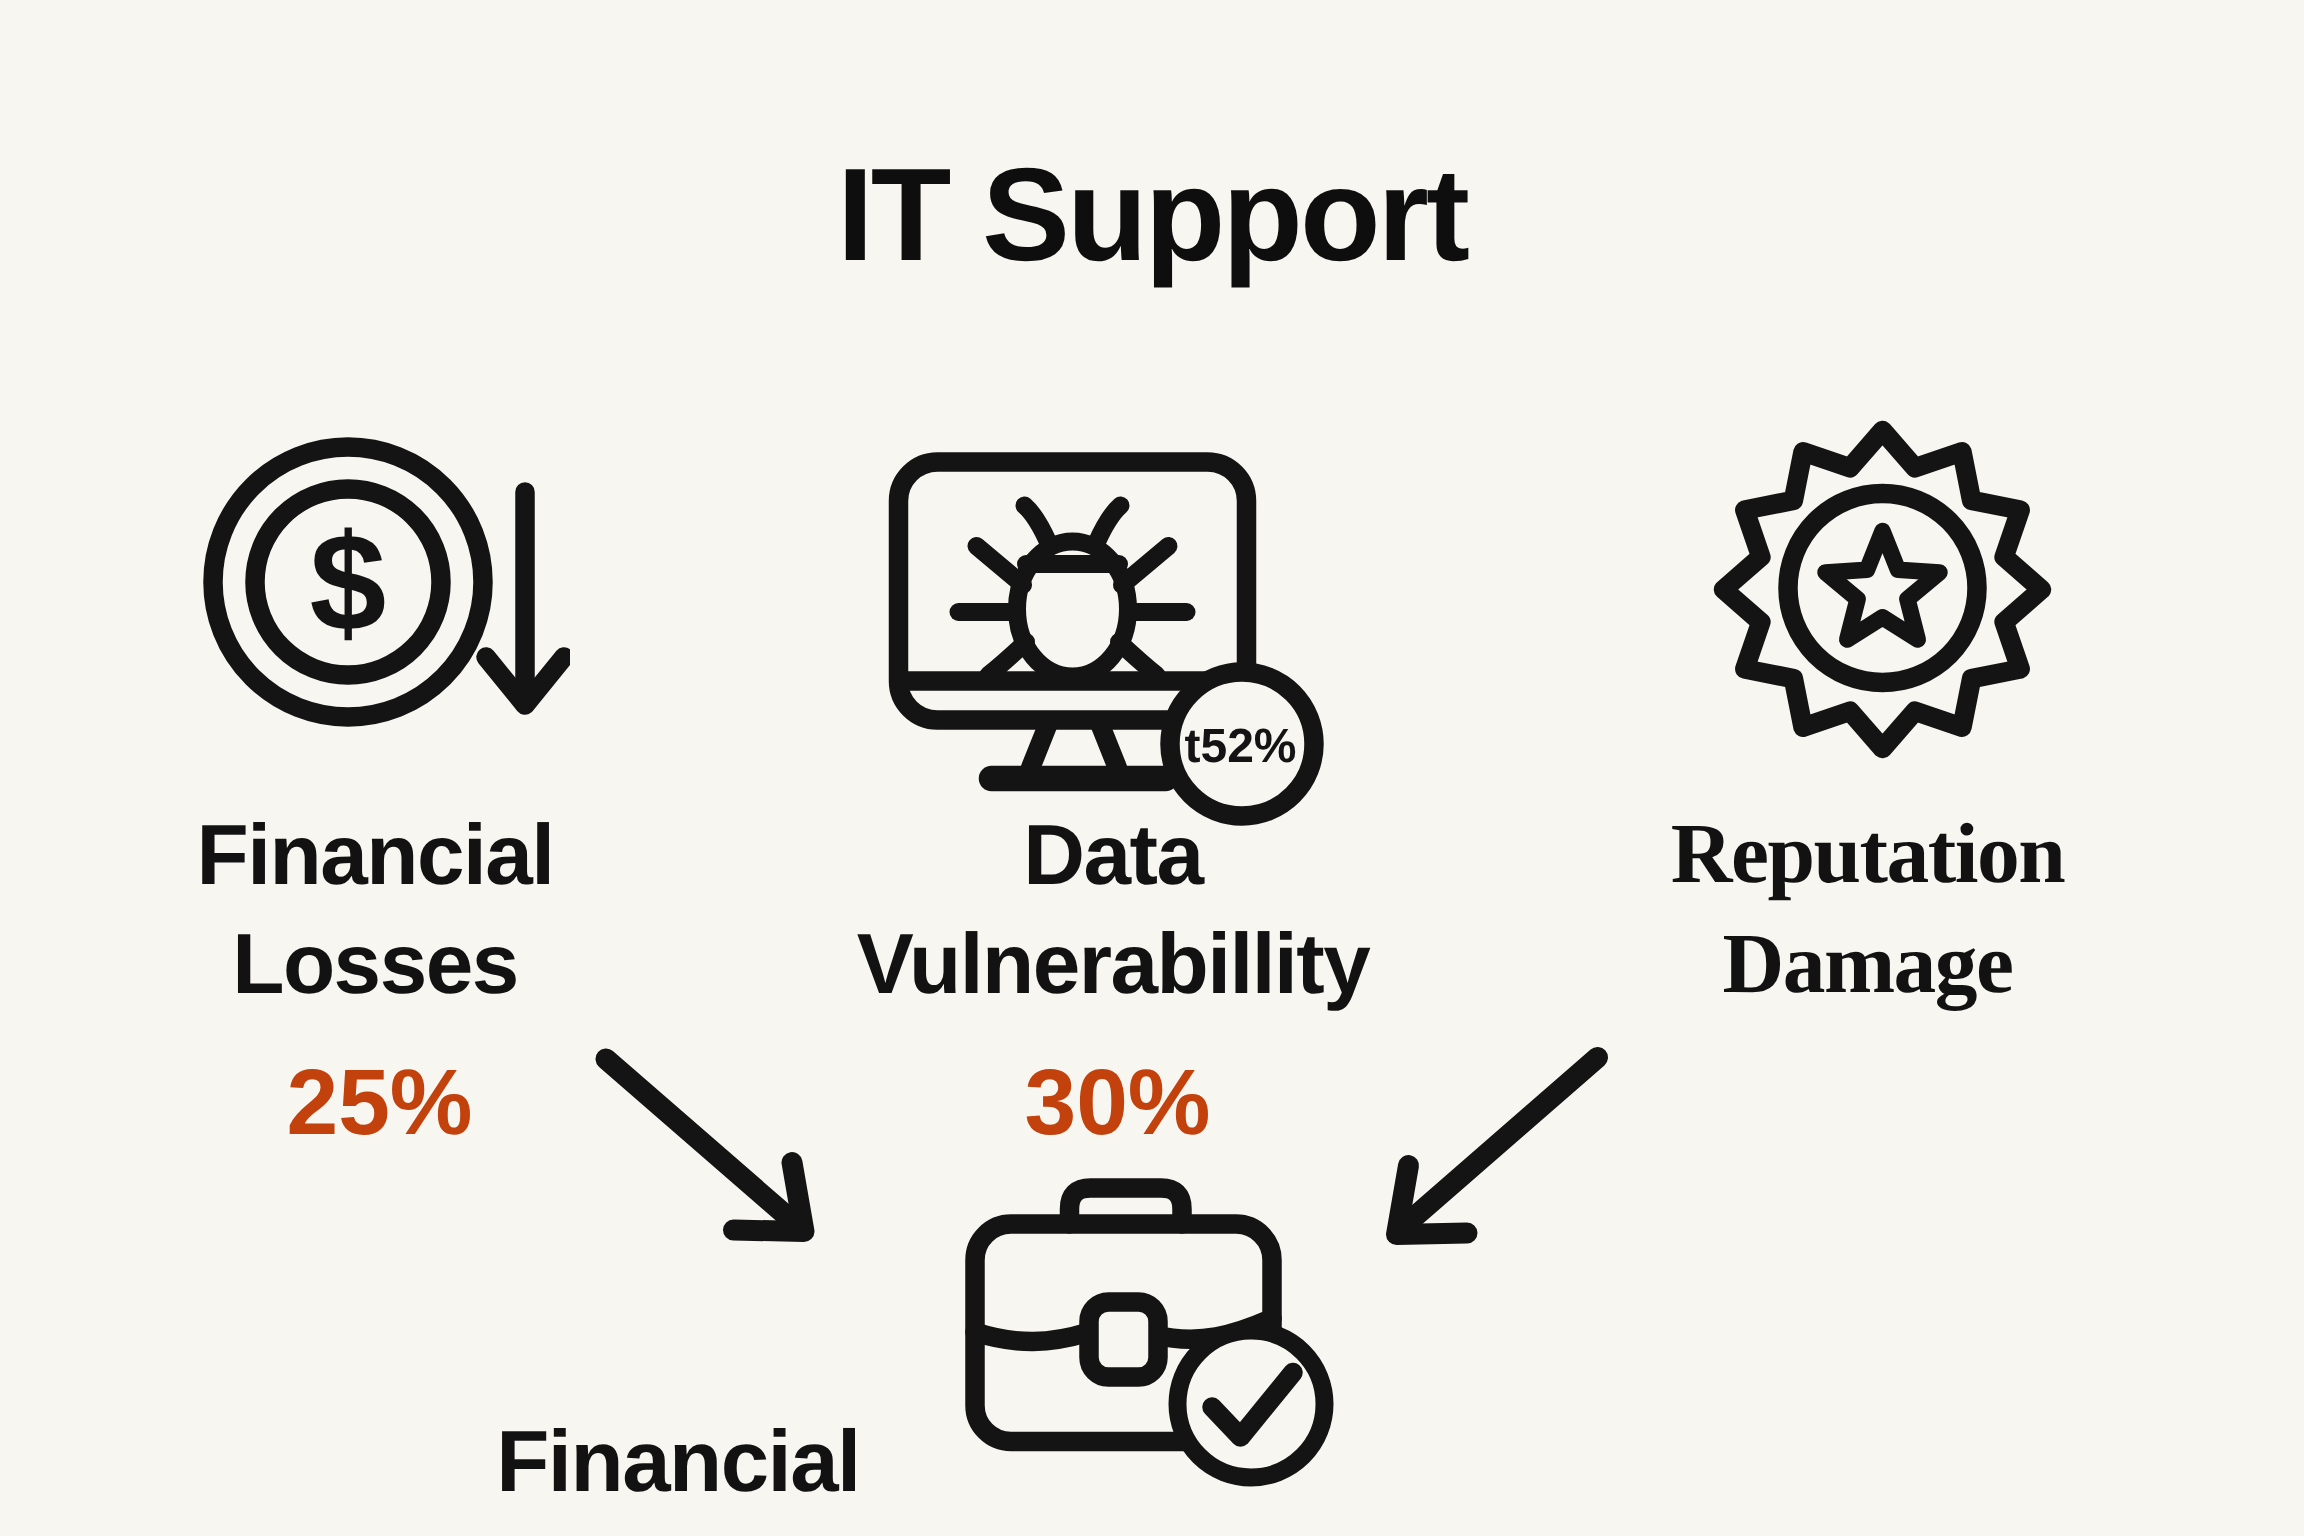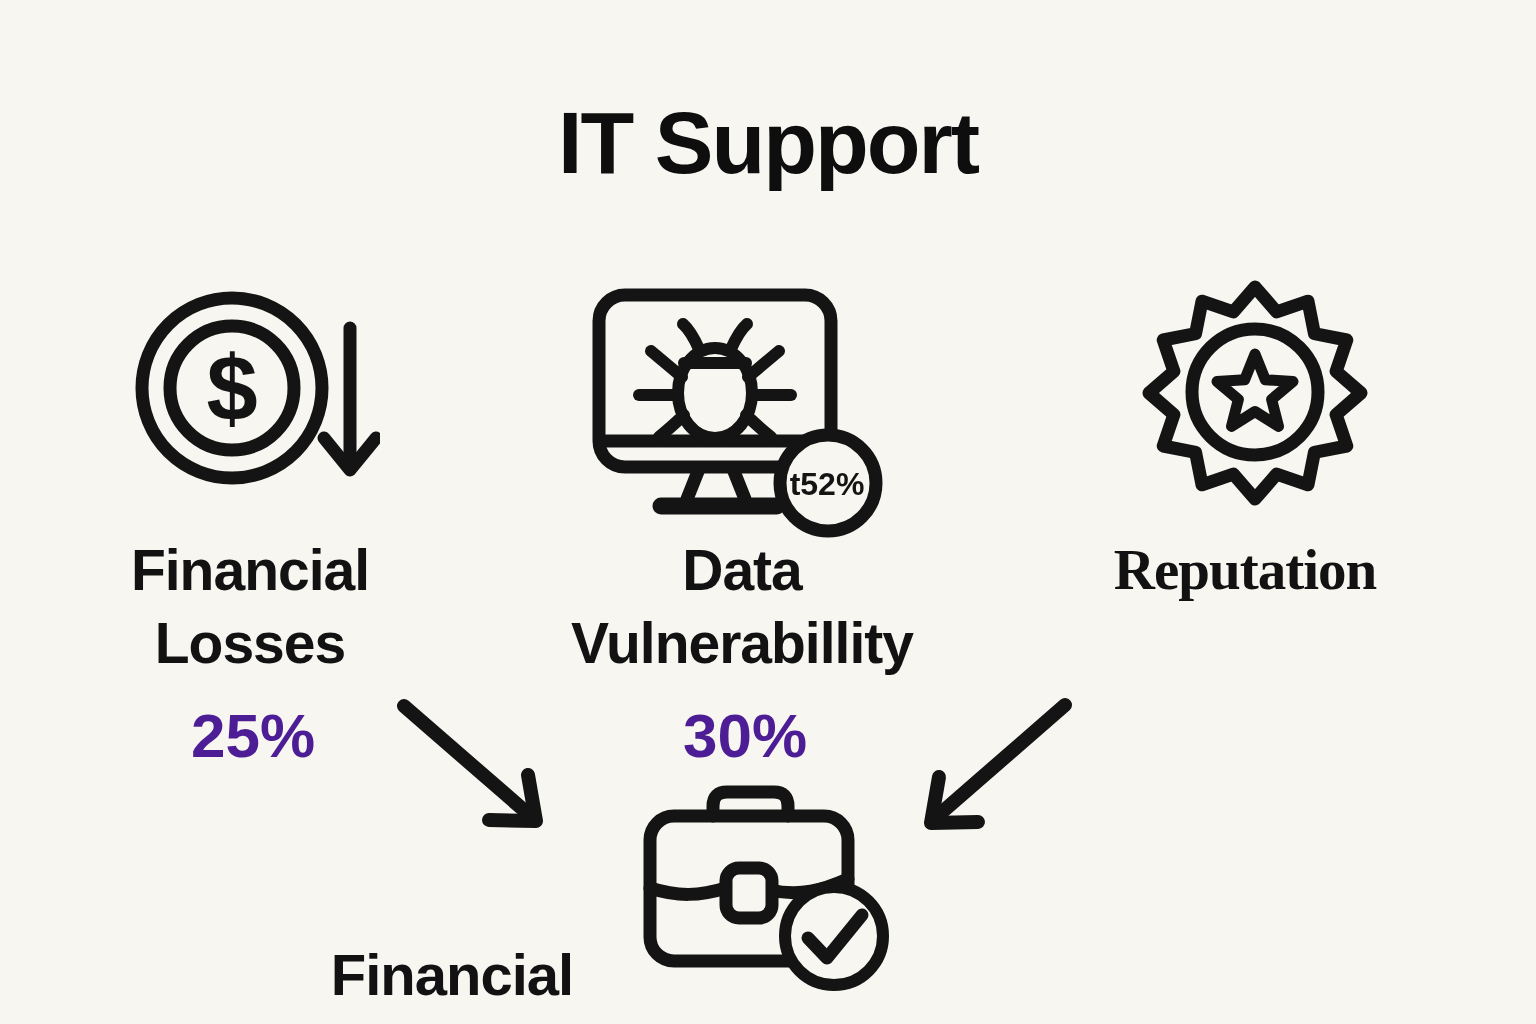--- a/index.html
+++ b/index.html
@@ -19,21 +19,21 @@
   }
   .icon-box { position: absolute; }
   .icon-box svg { display: block; width: 100%; height: 100%; }
   .risk-label {
     position: absolute; text-align: center;
     font-size: 57px; font-weight: 700; line-height: 1.28;
     letter-spacing: -1px; color: #121212;
   }
   .risk-value {
     position: absolute; text-align: center;
-    font-size: 62px; font-weight: 700; letter-spacing: 0px; color: #4c1d95;
+    font-size: 62px; font-weight: 700; letter-spacing: 0px; color: #c2410c;
   }
   .outcome-label {
     position: absolute; left: 212px; top: 846px; width: 480px;
     text-align: center; font-size: 58px; font-weight: 700;
     line-height: 1.25; letter-spacing: -1px; color: #121212;
   }
   .stroke { fill: none; stroke: currentColor; stroke-linecap: round; stroke-linejoin: round; }
   .fillbg { fill: var(--bg); }
   svg text { font-family: "Liberation Sans", "DejaVu Sans", sans-serif; font-weight: 700; fill: currentColor; }
 </style>
@@ -47,21 +47,21 @@
   <div class="icon-box" style="left:130px; top:262px; width:250px; height:215px;">
     <svg viewBox="0 0 250 215">
       <circle class="stroke" cx="102" cy="106" r="90" stroke-width="13"></circle>
       <circle class="stroke" cx="102" cy="106" r="62" stroke-width="13"></circle>
       <text x="102" y="138" text-anchor="middle" font-size="92">$</text>
       <line class="stroke" x1="220" y1="46" x2="220" y2="184" stroke-width="13"></line>
       <polyline class="stroke" points="194,156 220,188 246,156" stroke-width="13"></polyline>
     </svg>
   </div>
 
-  <div class="icon-box" style="left:585px; top:265px; width:300px; height:260px;">
+  <div class="icon-box" style="left:585px; top:278px; width:300px; height:260px;">
     <svg viewBox="0 0 300 260">
       <rect class="stroke" x="14" y="10" width="232" height="172" rx="26" stroke-width="13"></rect>
       <line class="stroke" x1="16" y1="156" x2="244" y2="156" stroke-width="13"></line>
       <line class="stroke" x1="114" y1="184" x2="102" y2="214" stroke-width="13"></line>
       <line class="stroke" x1="148" y1="184" x2="160" y2="214" stroke-width="13"></line>
       <line class="stroke" x1="76" y1="221" x2="192" y2="221" stroke-width="17"></line>
 
       <ellipse class="stroke" cx="130" cy="108" rx="37" ry="45" stroke-width="12"></ellipse>
       <line class="stroke" x1="99" y1="78" x2="161" y2="78" stroke-width="12"></line>
       <path class="stroke" d="M114,64 Q106,46 98,39" stroke-width="12"></path>
@@ -92,20 +92,21 @@
   <div class="risk-label" style="left:492px; top:514px; width:500px;">
     <span>Data</span><br>
     <span>Vulnerabillity</span>
   </div>
   <div class="risk-label" style="left:30px; top:514px; width:440px;">
     <span>Financial</span><br>
     <span>Losses</span>
   </div>
   <div class="risk-label" style="left:1025px; top:514px; width:440px;font-family:Liberation Serif, serif;">
     <span>Reputation</span><br>
+    <span>Damage</span>
   </div>
 
   <div class="risk-value" style="left:103px; top:680px; width:300px;">25%</div>
   <div class="risk-value" style="left:595px; top:680px; width:300px;">30%</div>
 
   <div class="icon-box" style="left:390px; top:672px; width:175px; height:155px;">
     <svg viewBox="0 0 175 155">
       <line class="stroke" x1="14" y1="14" x2="136" y2="120" stroke-width="14"></line>
       <polyline class="stroke" points="99,128 146,129 138,83" stroke-width="14"></polyline>
     </svg>

